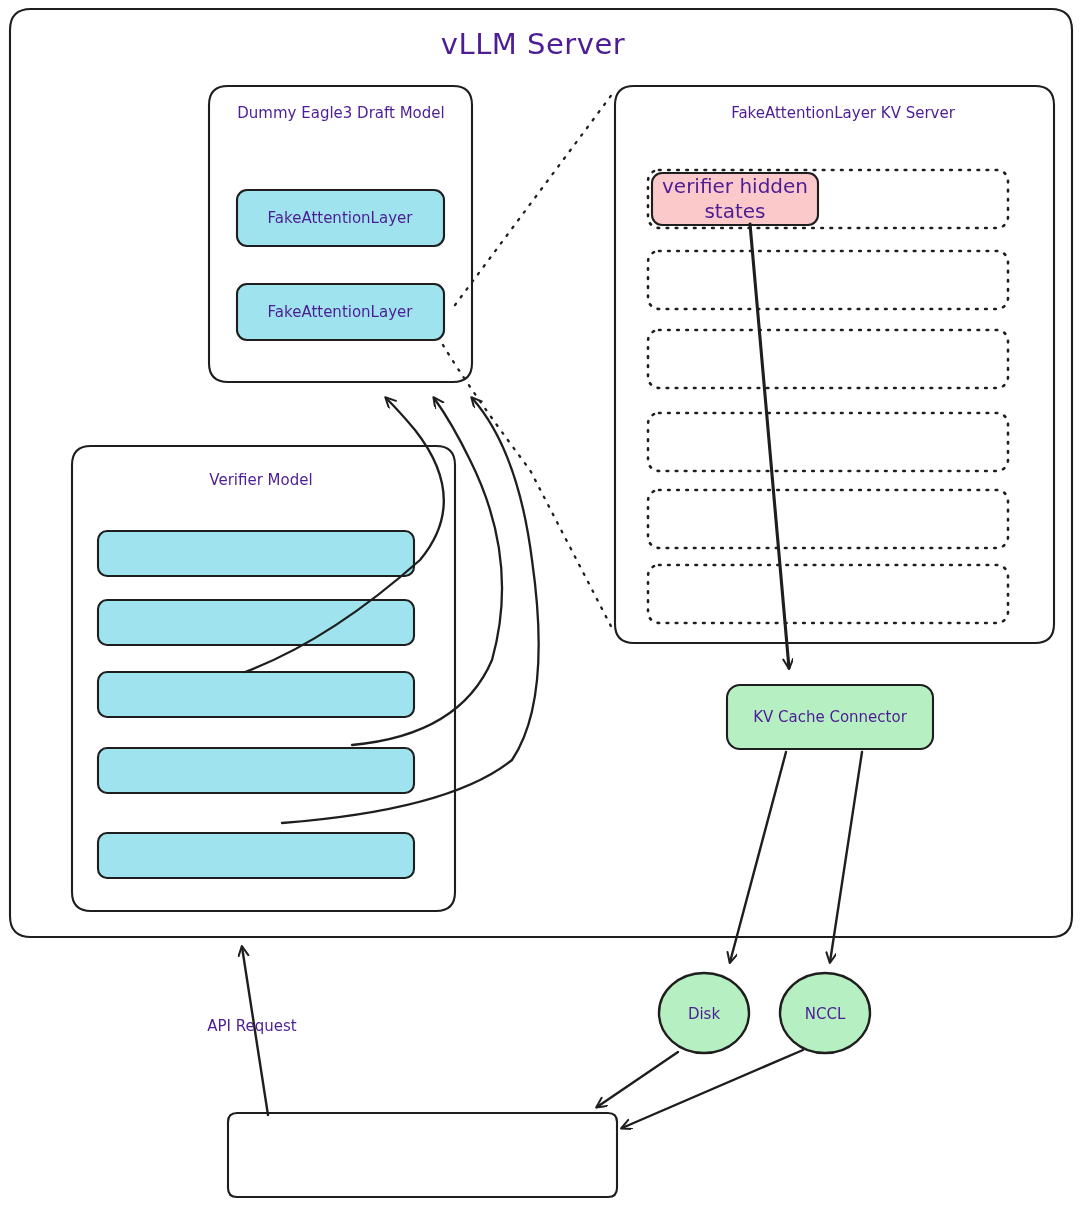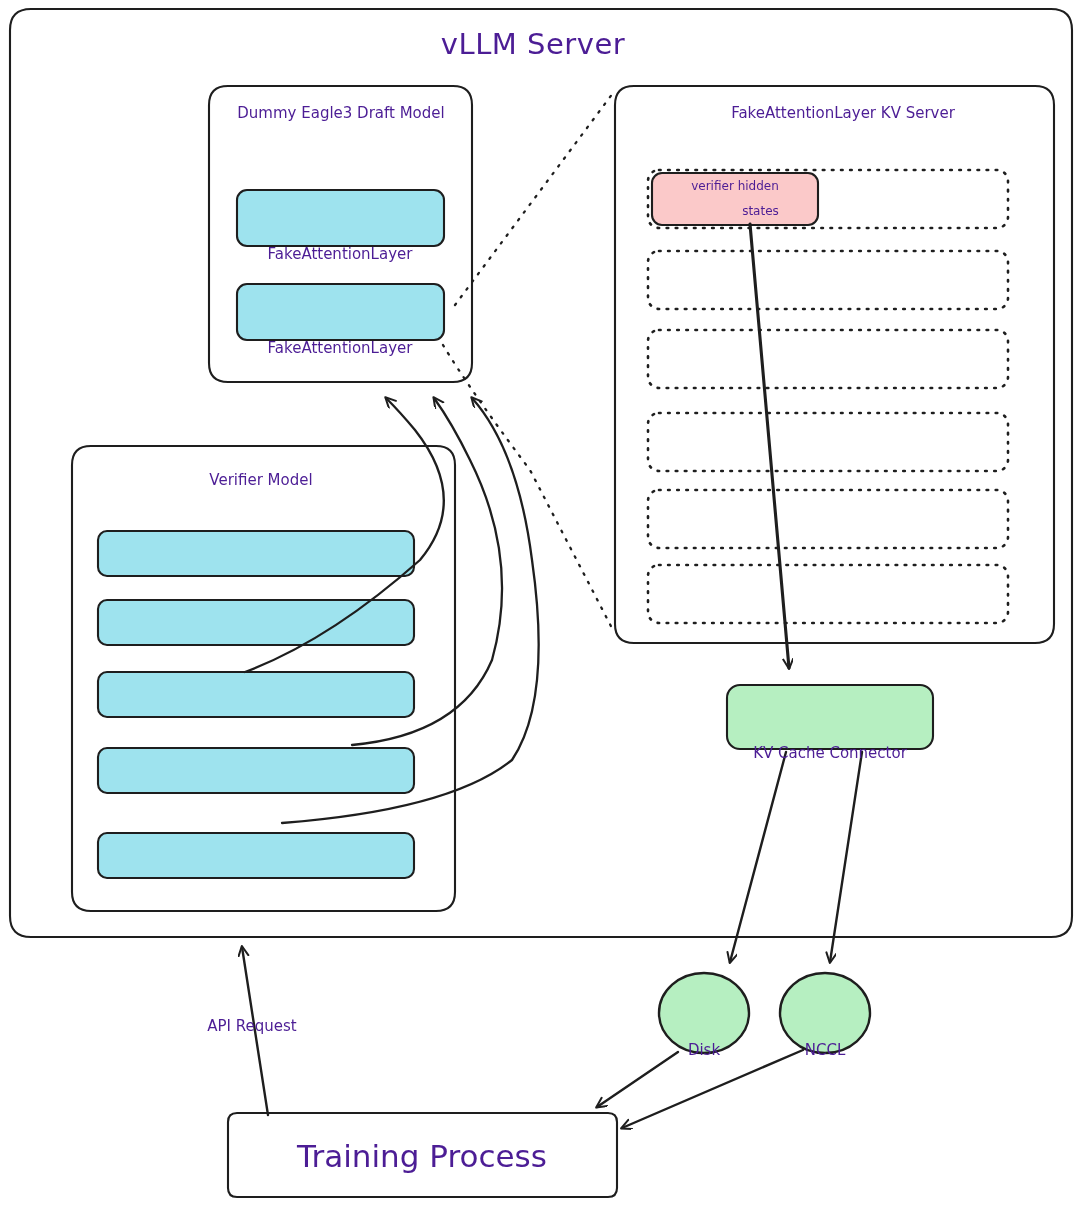--- a/index.html
+++ b/index.html
@@ -39,26 +39,24 @@
   .title-main {
     font-size: 29px;
     font-weight: 400;
     letter-spacing: 0.5px;
   }
   .title-group {
     font-size: 15px;
   }
   .title-block {
     font-size: 15px;
-    margin-top: 36px;
   }
   .title-pill {
-    font-size: 12px;
+    font-size: 20px;
     line-height: 25px;
-    text-align: right;
   }
   .title-big {
     font-size: 31px;
   }
   .note-text {
     font-size: 15px;
     line-height: 23px;
     text-align: left;
     white-space: pre-line;
   }
@@ -220,18 +218,17 @@
 
   <div class="lbl lbl-center title-pill" style="left:735px; top:199px;">verifier hidden
 states</div>
 
   <div class="lbl lbl-center title-block" style="left:830px; top:717px;">KV Cache Connector</div>
 
   <div class="lbl lbl-center title-block" style="left:704px; top:1014px;">Disk</div>
 
   <div class="lbl lbl-center title-block" style="left:825px; top:1014px;">NCCL</div>
 
-  <div class="lbl lbl-center title-big" style="left:422px; top:1156px;">Training Process</div>
 
 
   <div class="lbl lbl-center edge-label" style="left:252px; top:1026px;">API Request</div>
 
 </div>
 
 </body></html>

